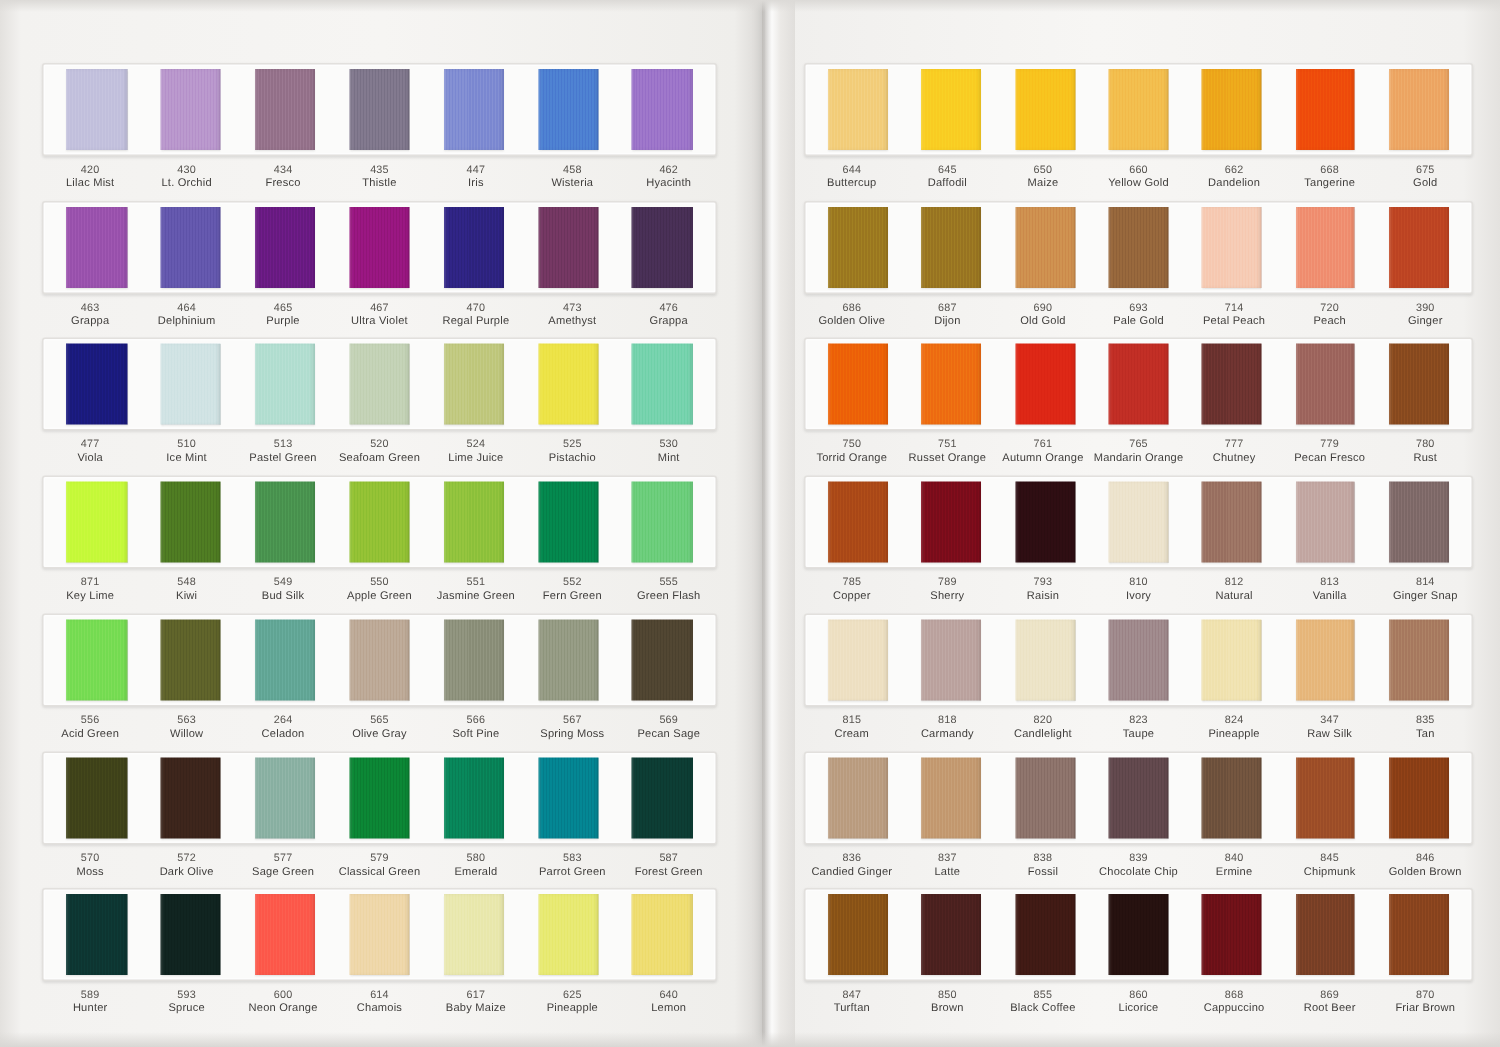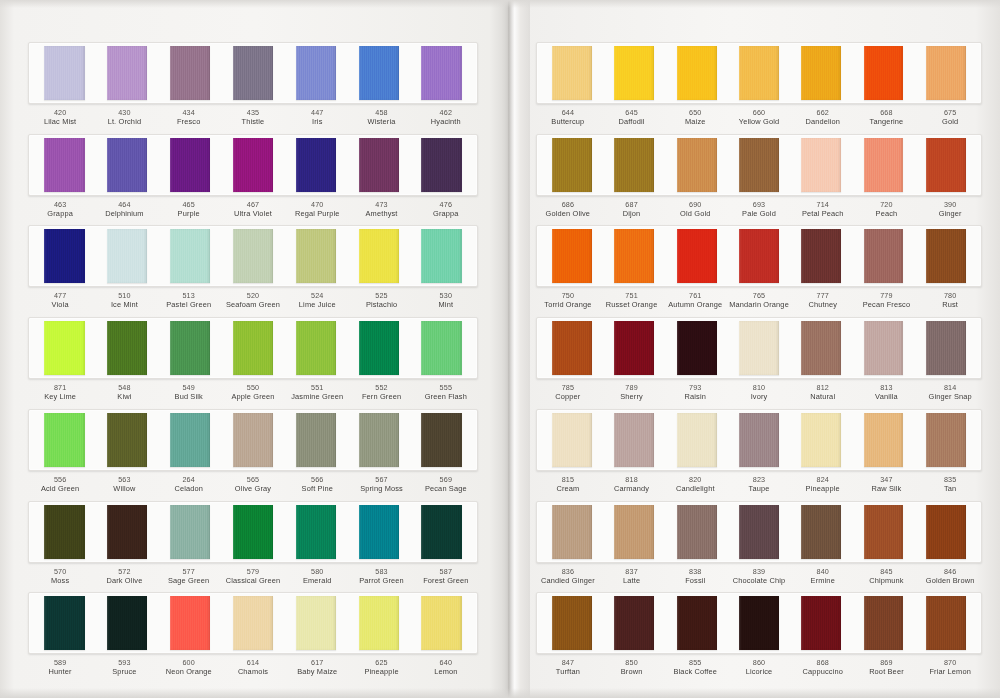--- a/index.html
+++ b/index.html
@@ -887,21 +887,21 @@
             <div class="label">
               <span class="code">868</span>
               <span class="nm">Cappuccino</span>
             </div>
             <div class="label">
               <span class="code">869</span>
               <span class="nm">Root Beer</span>
             </div>
             <div class="label">
               <span class="code">870</span>
-              <span class="nm">Friar Lemon</span>
+              <span class="nm">Friar Brown</span>
             </div>
           </div>
         </div>
       </div>
   </div>
 
   <div class="gutter"></div>
   <div class="edge-top"></div>
   <div class="edge-bottom"></div>
 </div>

